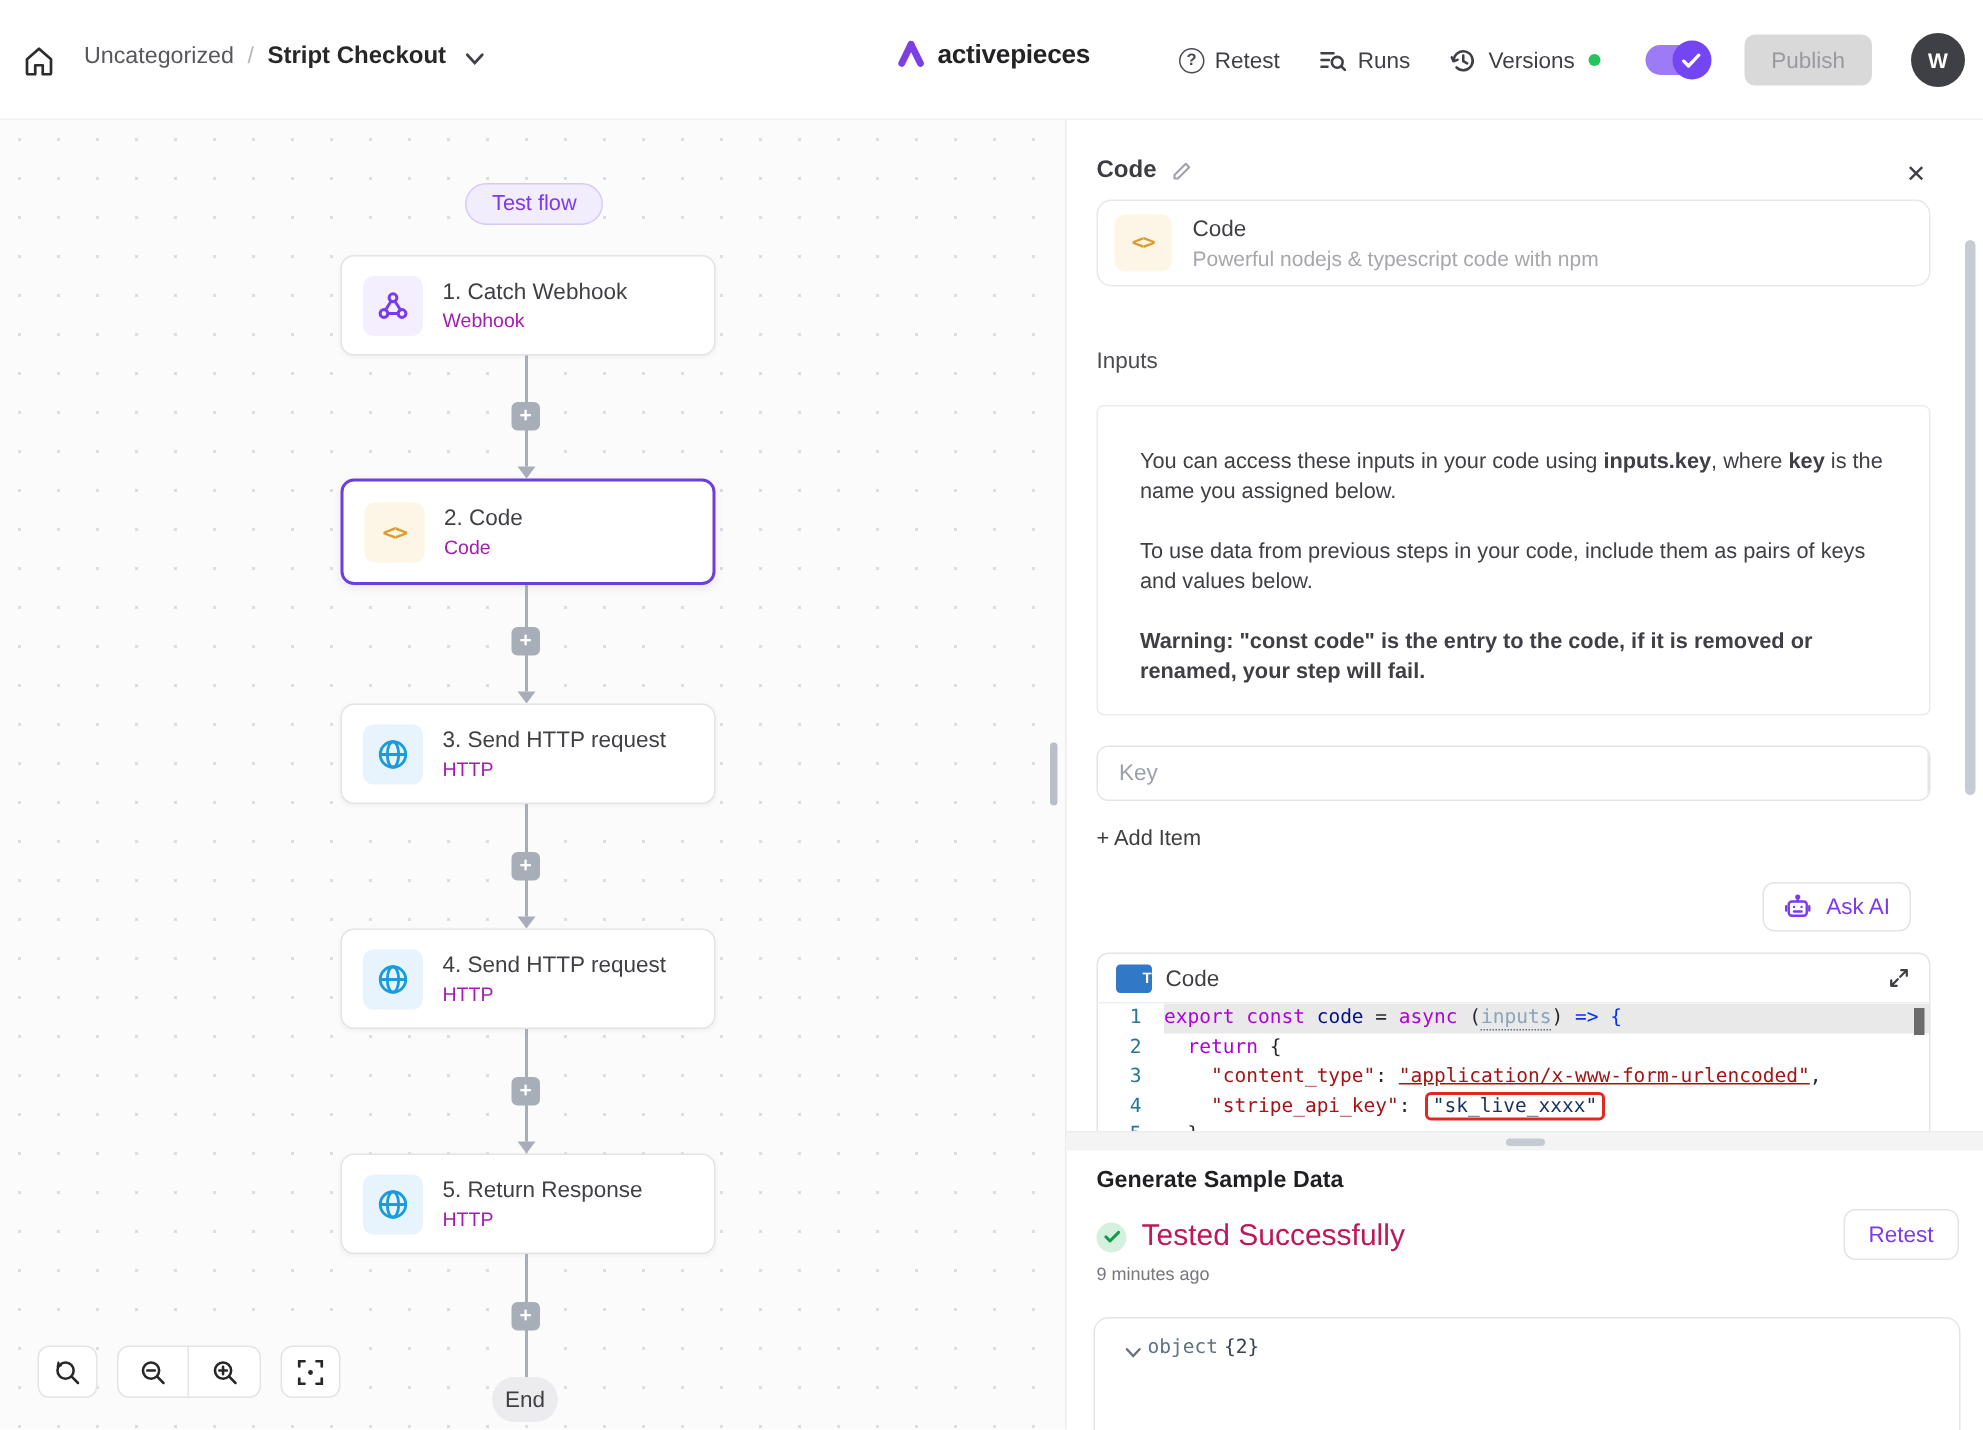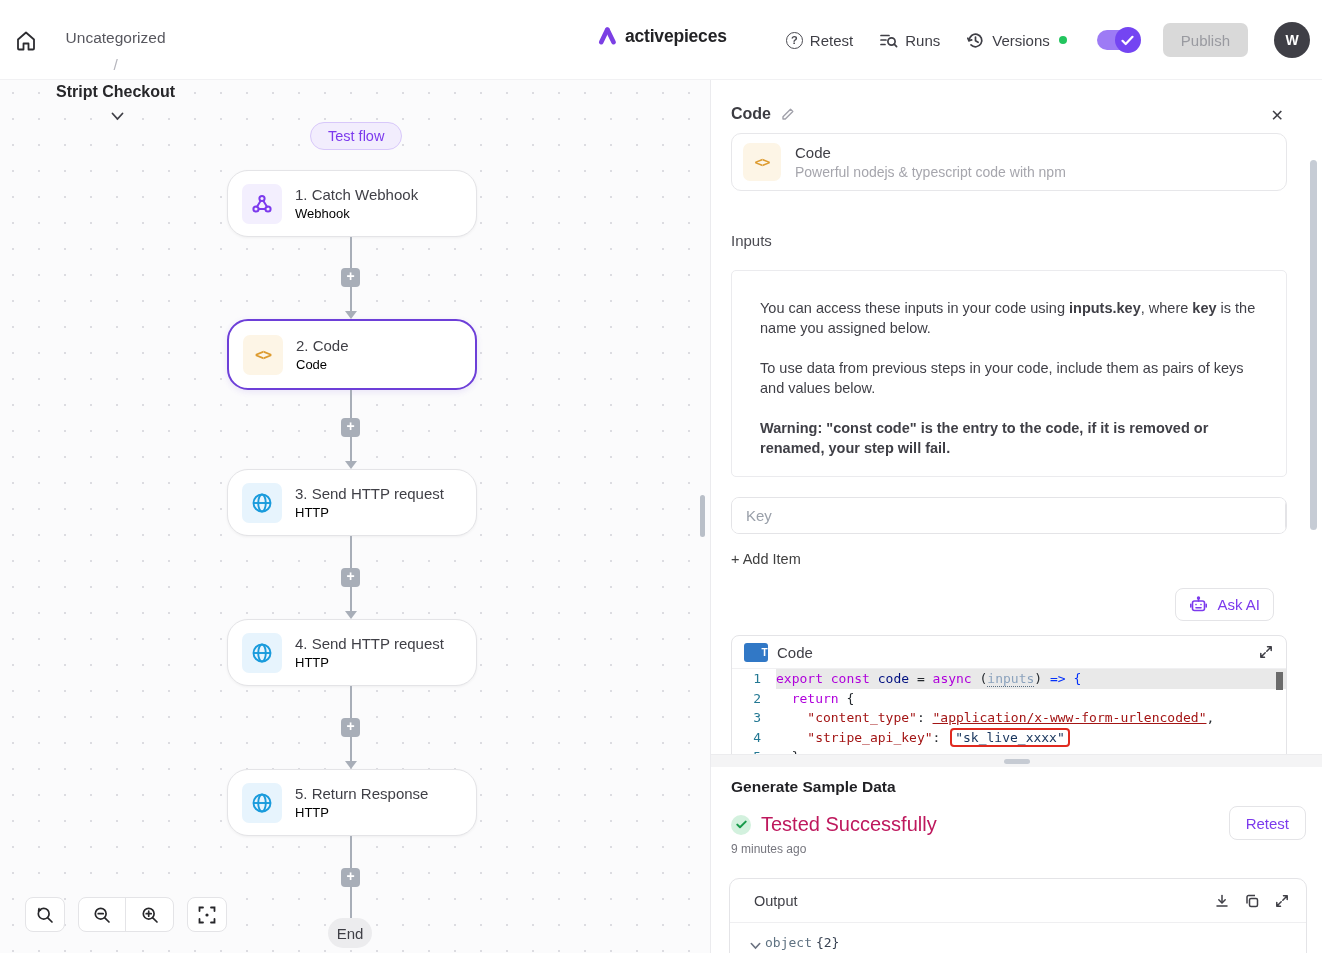--- a/index.html
+++ b/index.html
@@ -3,21 +3,21 @@
 <meta charset="utf-8">
 <style>
   * { margin:0; padding:0; box-sizing:border-box; }
   html,body { width:1322px; height:953px; overflow:hidden; background:#fff;
     font-family:"Liberation Sans", sans-serif; color:#3f3f46; }
 
   
   .topbar { position:absolute; left:0; top:0; width:1322px; height:80px; background:#fff;
     border-bottom:1px solid #f1f1f3; z-index:20; }
   .home-btn { position:absolute; left:14px; top:29px; width:24px; height:24px; cursor:pointer; }
-  .breadcrumb { position:absolute; left:56px; top:29px; display:flex; align-items:center; gap:9px; font-size:15.5px;flex-direction:column; }
+  .breadcrumb { position:absolute; left:56px; top:29px; display:flex; align-items:center; gap:9px; font-size:15.5px; }
   .crumb-folder { color:#57575e; }
   .crumb-sep { color:#b6b6bd; }
   .crumb-flow { color:#27272a; font-weight:700; font-size:16px; }
   .crumb-caret { margin-left:4px; margin-top:2px; }
   .logo { position:absolute; left:597px; top:26px; display:flex; align-items:flex-start; gap:7px; }
   .logo-text { font-size:17.5px; font-weight:700; color:#232326; letter-spacing:-0.2px; }
   .topnav { position:absolute; right:12px; top:0; height:80px; display:flex; align-items:center; gap:26px; }
   .nav-item { display:flex; align-items:center; gap:7px; font-size:15px; color:#3f3f46; cursor:pointer; }
   .q-circle { width:17px; height:17px; border:1.6px solid #4b4b52; border-radius:50%; display:flex;
     align-items:center; justify-content:center; font-size:11px; font-weight:700; color:#4b4b52; }
@@ -31,30 +31,30 @@
     font-weight:700; display:flex; align-items:center; justify-content:center; cursor:pointer; }
 
   
   .canvas { position:absolute; left:0; top:80px; width:710px; height:873px; overflow:hidden;
     background-color:#fbfbfc;
     background-image:radial-gradient(#dcdce1 1.1px, transparent 1.3px);
     background-size:26px 26px; }
   .test-flow-btn { position:absolute; left:310px; top:42px; padding:5px 17px; border-radius:999px;
     background:#f2edfd; border:1px solid #d8c8fa; color:#7c3aed; font-size:14.5px; font-family:inherit; cursor:pointer; }
   .step-card { position:absolute; left:227px; width:250px; height:67px; background:#fff;
-    border:1px solid #e4e4e7; border-radius:21px; box-shadow:0 1px 3px rgba(0,0,0,0.05);
+    border:1px solid #e4e4e7; border-radius:9px; box-shadow:0 1px 3px rgba(0,0,0,0.05);
     display:flex; align-items:center; gap:13px; padding:0 14px; cursor:pointer; }
   .step-card.selected { border:2px solid #6d3fd8; box-shadow:0 2px 6px rgba(109,63,216,0.12); }
   .step-icon { width:40px; height:40px; border-radius:7px; display:flex; align-items:center; justify-content:center; flex:0 0 auto; }
   .icon-webhook { background:#f3effe; }
   .icon-code { background:#fdf5e6; color:#dd9b2f; font-weight:700; font-size:15px;
     font-family:"DejaVu Sans Mono", monospace; letter-spacing:-1px; }
   .icon-globe { background:#e7f4fd; }
   .step-title { font-size:15px; color:#3f3f46; }
-  .step-sub { font-size:13px; color:#000000; margin-top:3px; }
+  .step-sub { font-size:13px; color:#a21caf; margin-top:3px; }
   .vline { position:absolute; left:350px; width:2px; background:#a8aeb8; }
   .plus-btn { position:absolute; left:341px; width:19px; height:19px; border-radius:4px; background:#a8aeb8;
     color:#fff; font-size:14px; line-height:17px; text-align:center; font-weight:700; cursor:pointer; }
   .arrow-down { position:absolute; left:345px; width:0; height:0;
     border-left:6px solid transparent; border-right:6px solid transparent; border-top:8px solid #a8aeb8; }
   .end-pill { position:absolute; left:328px; top:838px; width:44px; height:30px; border-radius:999px;
     background:#ececee; color:#3f3f46; font-size:15px; display:flex; align-items:center; justify-content:center; }
   .zoom-bar { position:absolute; left:25px; top:817px; display:flex; gap:13px; }
   .zbtn { height:35px; background:#fff; border:1px solid #e4e4e7; border-radius:8px; display:flex;
     align-items:center; justify-content:center; cursor:pointer; }
@@ -422,44 +422,20 @@
       <svg width="11" height="9" viewBox="0 0 11 9" fill="none" stroke="#189a4a" stroke-width="2" stroke-linecap="round" stroke-linejoin="round">
           <path d="M1.3 4.6 4 7.3 9.7 1.6"></path>
         </svg>
     </span>
     <span class="status-text">Tested Successfully</span>
   </div>
   <button class="retest-btn">Retest</button>
   <div class="time-text">9 minutes ago</div>
 
   <div class="output-card">
-    <div class="output-head">
-      <span class="output-title">Output</span>
-      <span class="output-icons">
-        <span class="oicon">
-          <svg width="16" height="16" viewBox="0 0 16 16" fill="none" stroke="#3f3f46" stroke-width="1.5" stroke-linecap="round" stroke-linejoin="round">
-            <path d="M8 2.5v7"></path>
-              <path d="M4.8 6.8 8 10l3.2-3.2"></path>
-              <path d="M3 13h10"></path>
-          </svg>
-        </span>
-        <span class="oicon">
-          <svg width="16" height="16" viewBox="0 0 16 16" fill="none" stroke="#3f3f46" stroke-width="1.5" stroke-linejoin="round">
-            <rect x="5.5" y="5.5" width="8" height="8" rx="1.5"></rect>
-              <path d="M3 10.5V4a1.5 1.5 0 0 1 1.5-1.5H11"></path>
-          </svg>
-        </span>
-        <span class="oicon">
-          <svg width="16" height="16" viewBox="0 0 16 16" fill="none" stroke="#3f3f46" stroke-width="1.5" stroke-linecap="round" stroke-linejoin="round">
-            <path d="M9.5 2.8h3.7v3.7M13 3 8.8 7.2"></path>
-              <path d="M6.5 13.2H2.8V9.5M3 13l4.2-4.2"></path>
-          </svg>
-        </span>
-      </span>
-    </div>
     <div class="output-body">
       <span>
         <svg width="11" height="8" viewBox="0 0 11 8" fill="none" stroke="#6b7280" stroke-width="1.6" stroke-linecap="round">
             <path d="M1.3 1.5 5.5 6l4.2-4.5"></path>
           </svg>
       </span>
       <span class="tree-node">object</span>
       <span class="tree-count">{2}</span>
     </div>
   </div>

